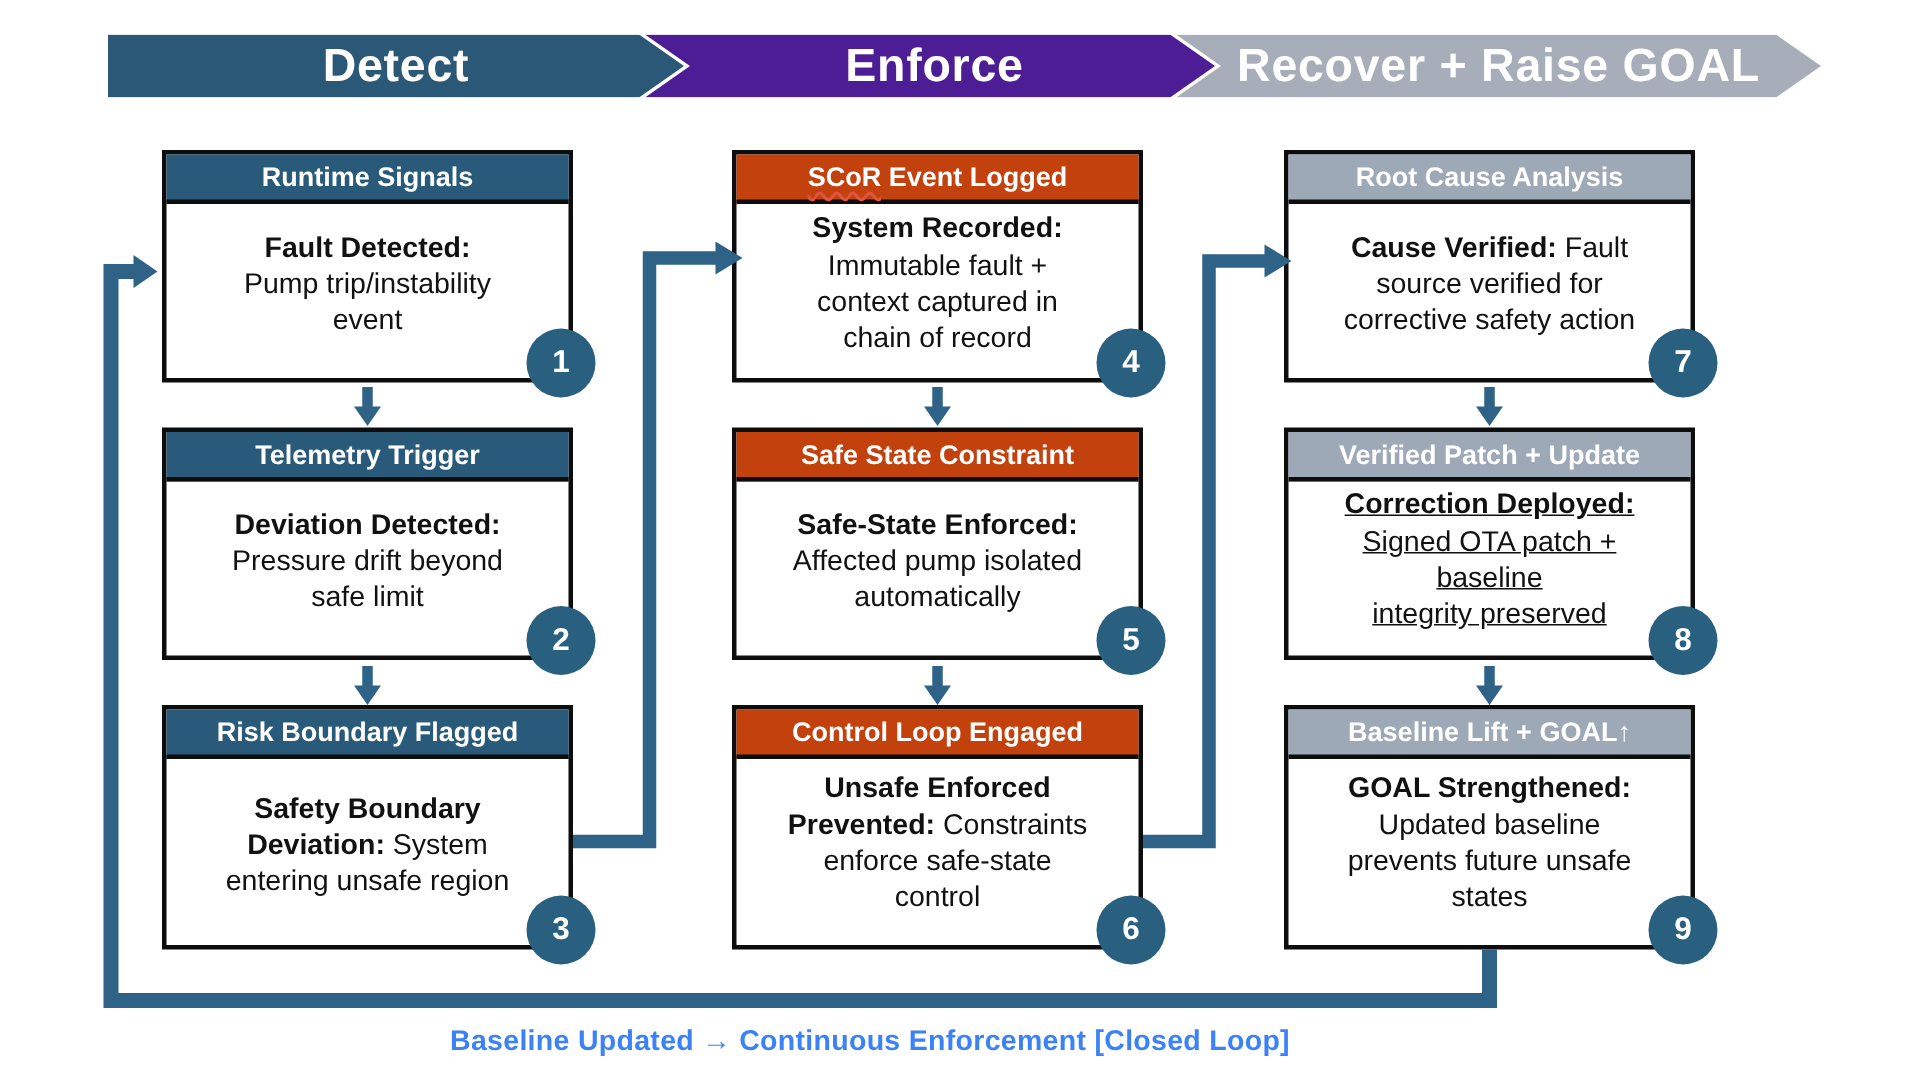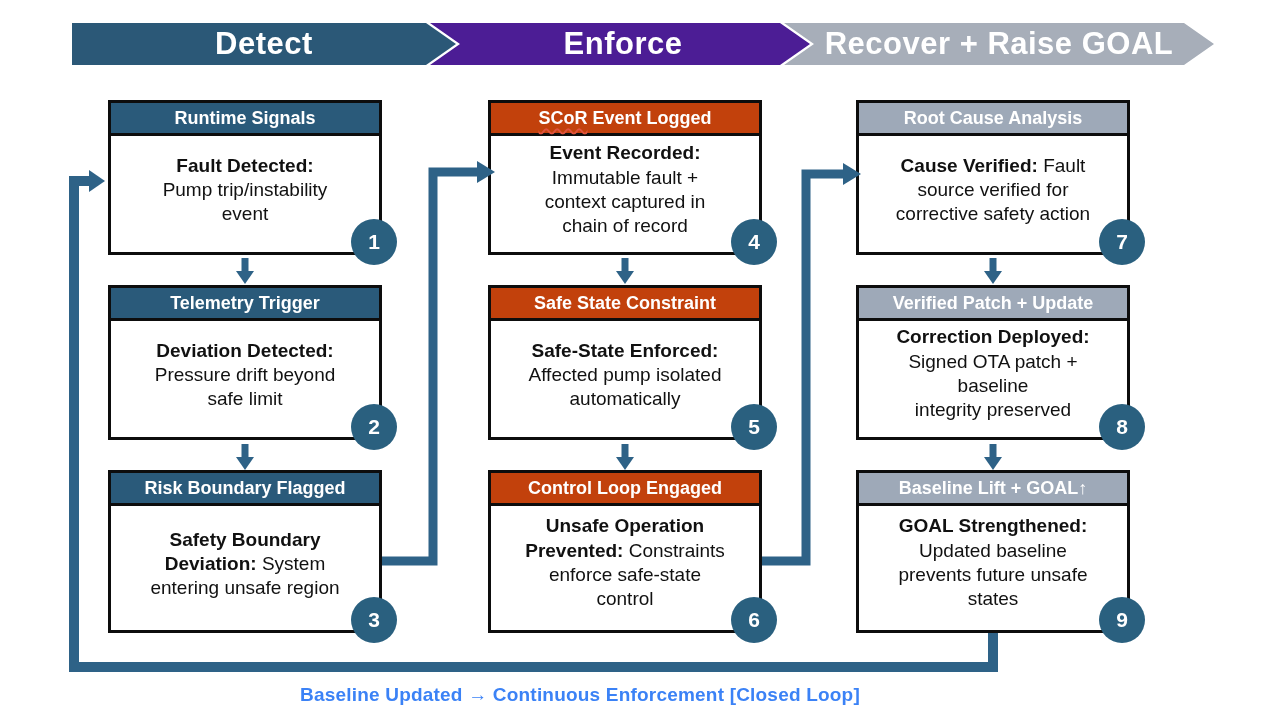--- a/index.html
+++ b/index.html
@@ -92,63 +92,63 @@
     <p style="margin:0;"><b>Safety Boundary
 Deviation:</b><span> System
 entering unsafe region</span></p>
   </div>
   <div class="badge">3</div>
 </div>
 
 <div class="flowbox col2 row1">
   <div class="box-title hdr-blue"><span class="wavy">SCoR</span><span> Event Logged</span></div>
   <div class="box-body">
-    <p style="margin:0;"><b>Event Recorded:</b><span>
+    <p style="margin:0;"><b>System Recorded:</b><span>
 Immutable fault +
 context captured in
 chain of record</span></p>
   </div>
   <div class="badge">4</div>
 </div>
 
 <div class="flowbox col2 row2">
   <div class="box-title hdr-blue">Safe State Constraint</div>
   <div class="box-body">
     <p style="margin:0;"><b>Safe-State Enforced:</b><span>
 Affected pump isolated
 automatically</span></p>
   </div>
   <div class="badge">5</div>
 </div>
 
 <div class="flowbox col2 row3">
   <div class="box-title hdr-blue">Control Loop Engaged</div>
   <div class="box-body" style="padding-top:0;">
-    <p style="margin:0;"><b>Unsafe Operation
+    <p style="margin:0;"><b>Unsafe Enforced
 Prevented:</b><span> Constraints
 enforce safe-state
 control</span></p>
   </div>
   <div class="badge">6</div>
 </div>
 
 <div class="flowbox col3 row1">
   <div class="box-title hdr-gray">Root Cause Analysis</div>
   <div class="box-body">
     <p style="margin:0;"><b>Cause Verified:</b><span> Fault
 source verified for
 corrective safety action</span></p>
   </div>
   <div class="badge">7</div>
 </div>
 
 <div class="flowbox col3 row2">
   <div class="box-title hdr-gray">Verified Patch + Update</div>
   <div class="box-body" style="padding-top:0;">
-    <p style="margin:0;"><b>Correction Deployed:</b><span>
+    <p style="margin:0;text-decoration:underline;"><b>Correction Deployed:</b><span>
 Signed OTA patch +
 baseline
 integrity preserved</span></p>
   </div>
   <div class="badge">8</div>
 </div>
 
 <div class="flowbox col3 row3">
   <div class="box-title hdr-gray">Baseline Lift + GOAL↑</div>
   <div class="box-body" style="padding-top:0;">

